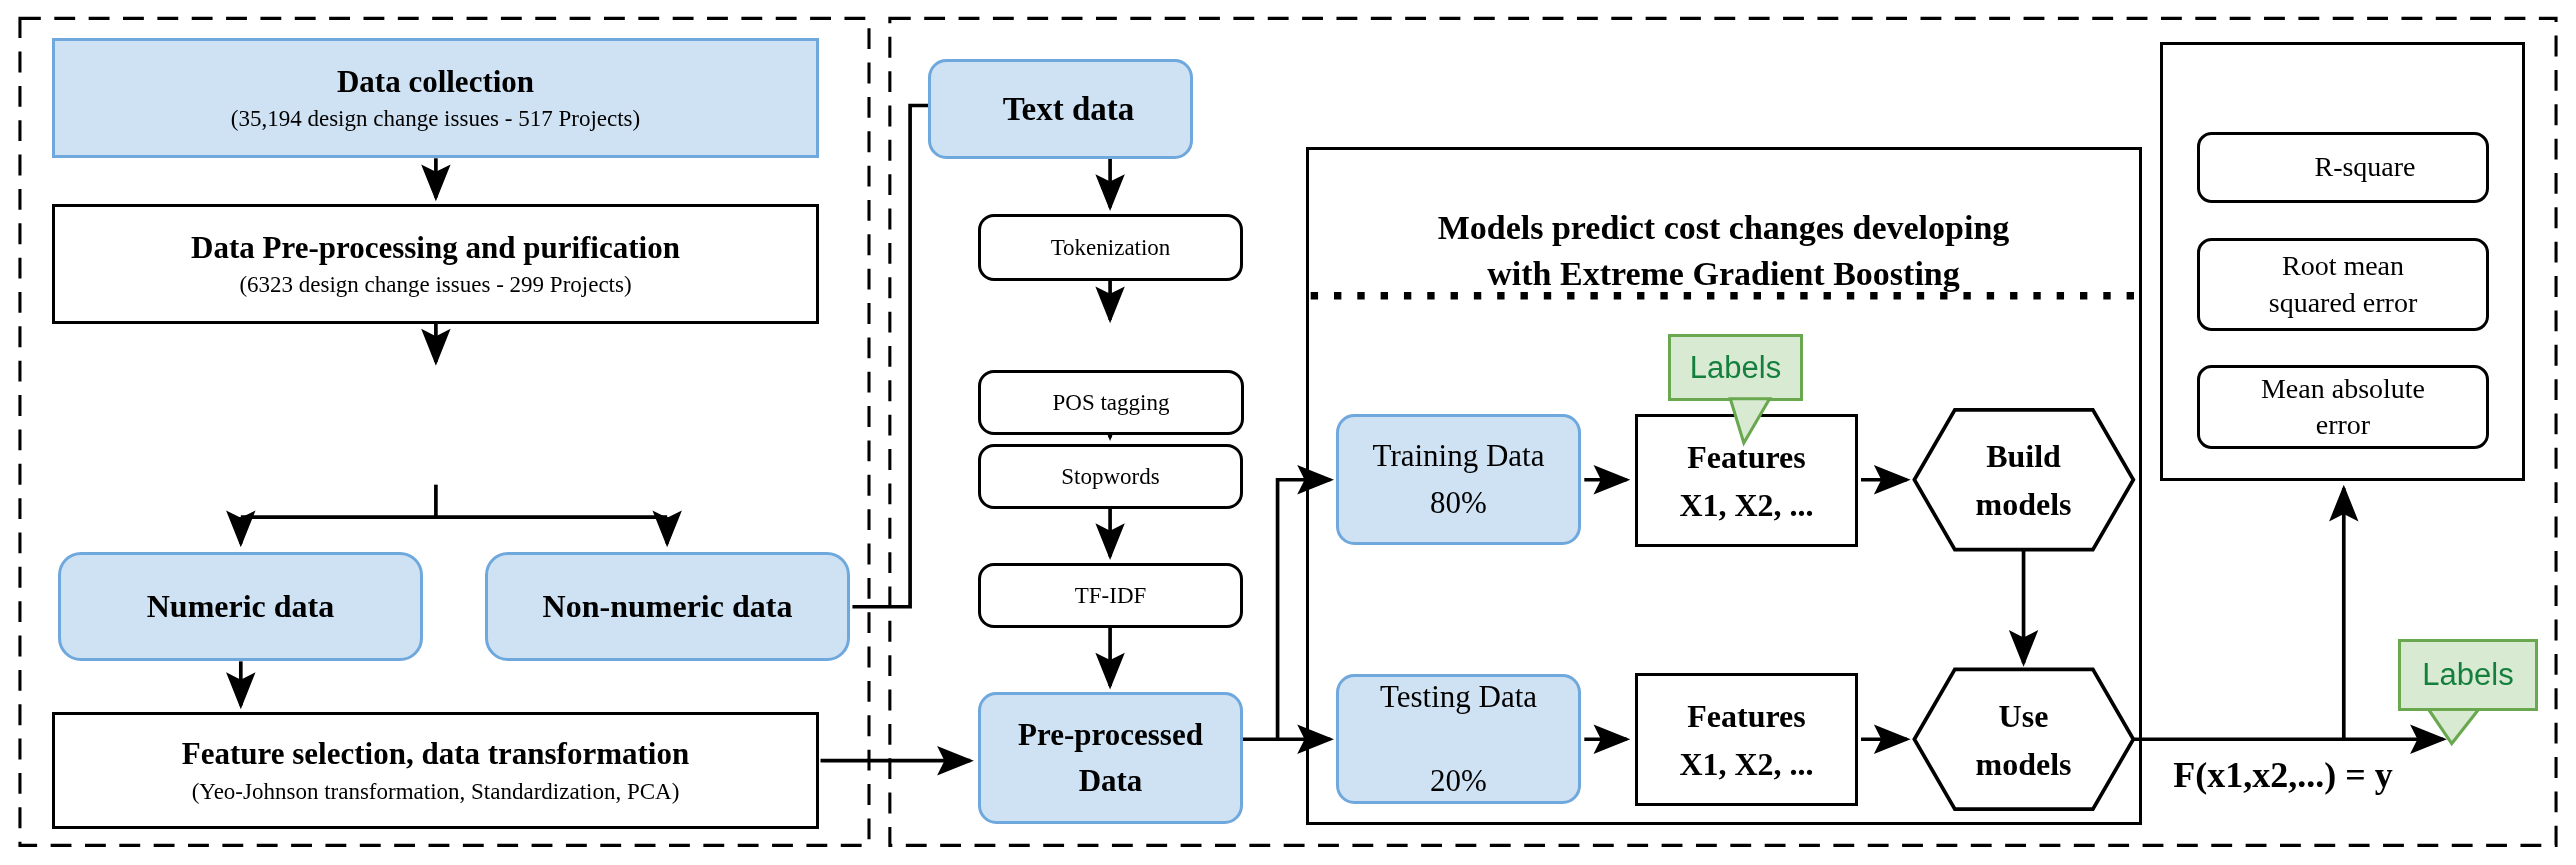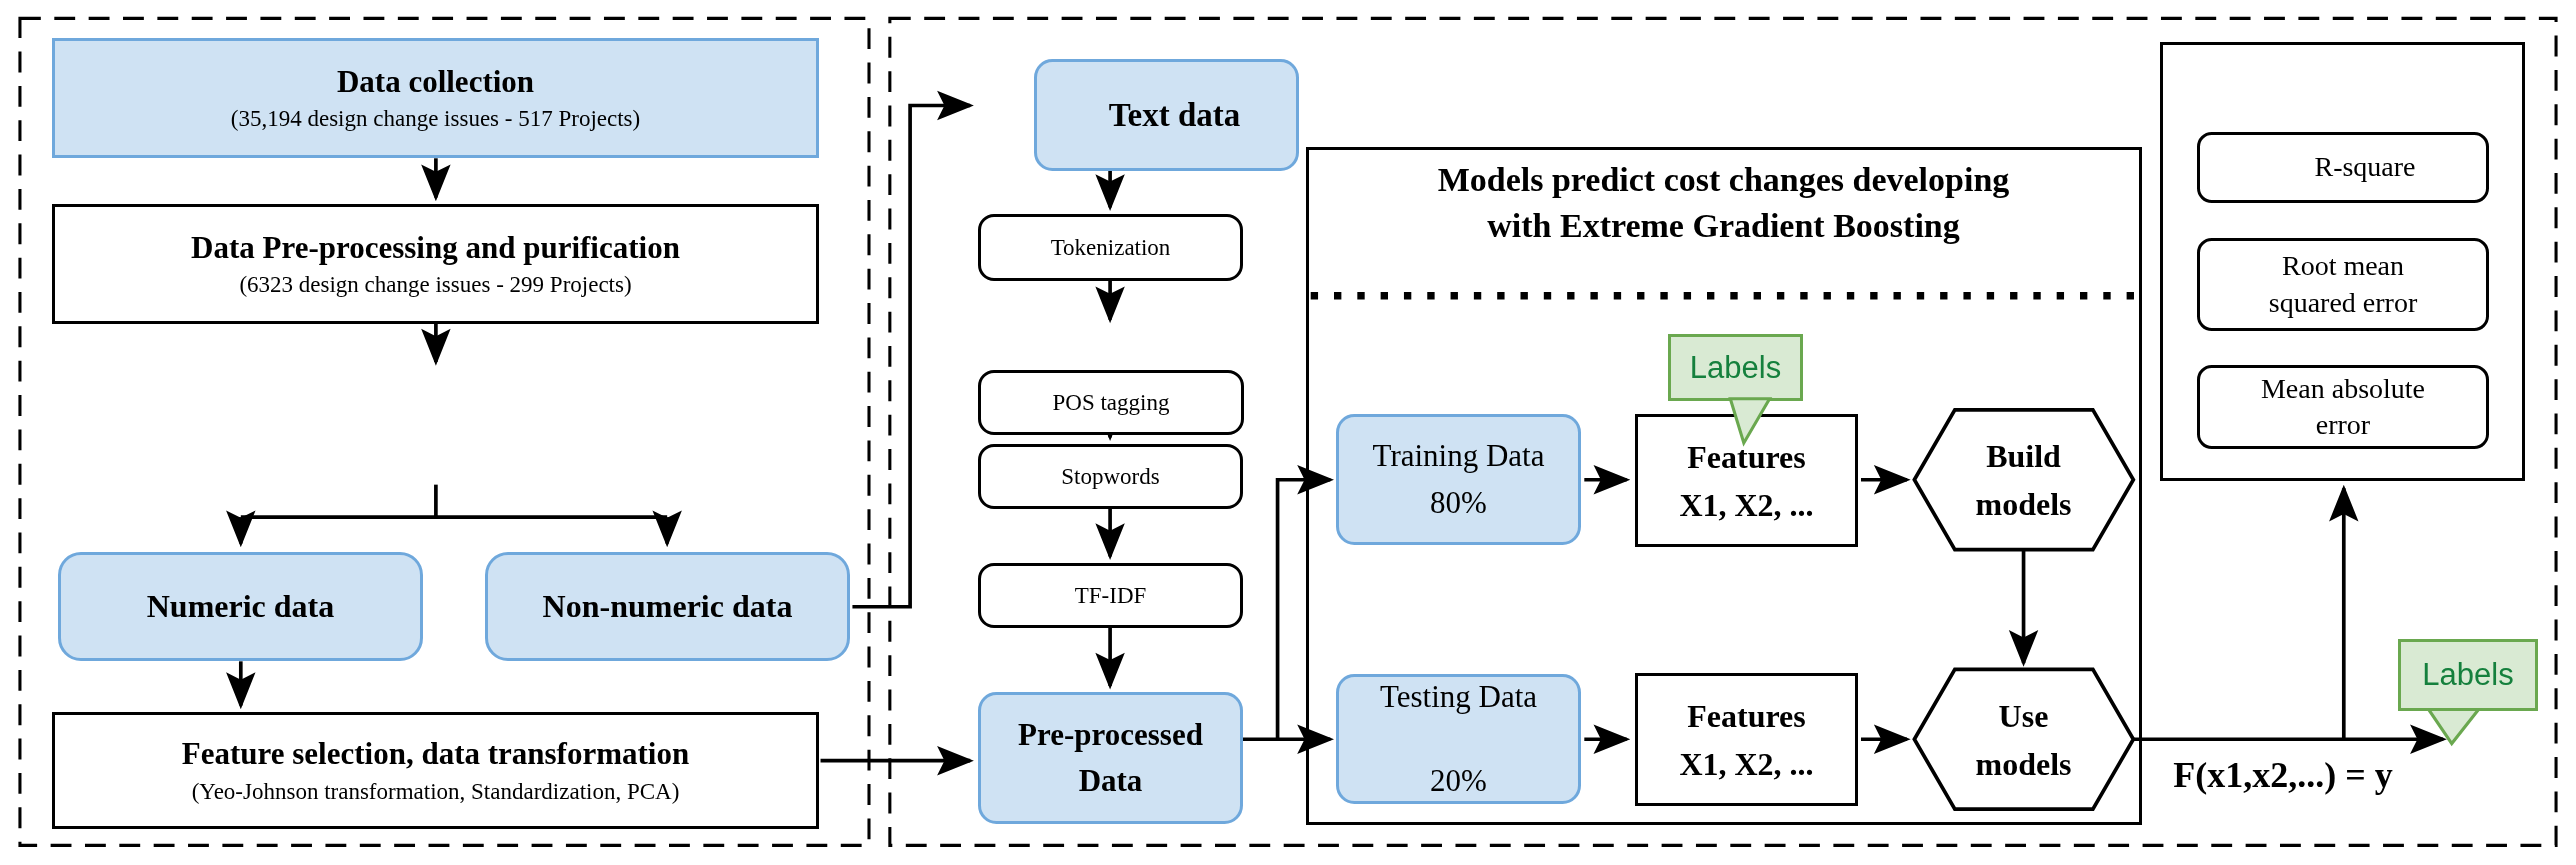--- a/index.html
+++ b/index.html
@@ -13,21 +13,21 @@
   .b{font-weight:bold;}
   .bluebox{background:#cfe2f3;border:3.7px solid #6fa8dc;}
   .whitebox{background:#ffffff;border:3.7px solid #000;}
   .outline{background:transparent;border:3.7px solid #000;}
   .stepbox{background:#ffffff;border:3.1px solid #000;border-radius:16px;}
   .metricbox{background:#ffffff;border:3.1px solid #000;border-radius:14.7px;}
   .green{background:#d9ead3;border:3.1px solid #6aa84f;}
   .r38{border-radius:23px;} .r30{border-radius:18.4px;}
   .f44{font-size:23px;} .f46{font-size:28px;line-height:1.3;} .f48{font-size:23px;}
   .f50{font-size:31px;} .f52{font-size:32px;} .f54{font-size:33px;}
-  .f56{font-size:34px;} .f58{font-size:36px;}
+  .f56{font-size:34px;margin-top:48px;} .f58{font-size:36px;}
   .lh{line-height:1.5;}
   .sub{margin-top:6.1px;}
 </style>
 </head>
 <body>
 
 <div class="canvas">
 
   <svg class="layer z1" viewBox="0 0 4198 1410">
     <defs>
@@ -88,21 +88,21 @@
 
   <div class="abs flexc bluebox serif r38 b f52" style="left:485px;top:552px;width:365px;height:109px;">
     <div>Non-numeric data</div>
   </div>
 
   <div class="abs flexc whitebox serif" style="left:52px;top:712px;width:767px;height:117px;">
     <div class="b f50">Feature selection, data transformation</div>
     <div class="f44 sub">(Yeo-Johnson transformation, Standardization, PCA)</div>
   </div>
 
-  <div class="abs flexc bluebox serif r30 b f54" style="left:1034px;top:59px;width:265px;height:112px;padding-left:16px;">
+  <div class="abs flexc bluebox serif r30 b f54" style="left:928px;top:59px;width:265px;height:100px;padding-left:16px;">
     <div>Text data</div>
   </div>
 
   <div class="abs flexc stepbox serif f48" style="left:978px;top:214px;width:265px;height:67px;">
     <div>Tokenization</div>
   </div>
 
   <div class="abs flexc stepbox serif f48" style="left:978px;top:326px;width:266px;height:65px;margin-top:44px;">
     <div>POS tagging</div>
   </div>

